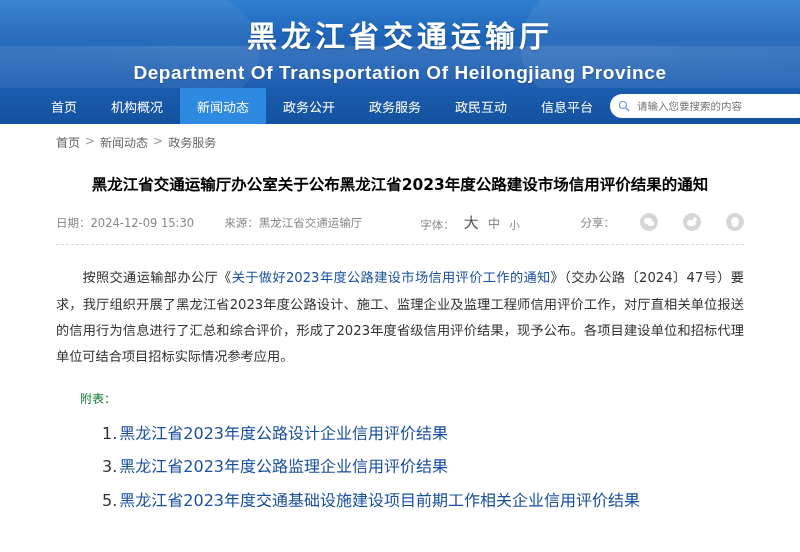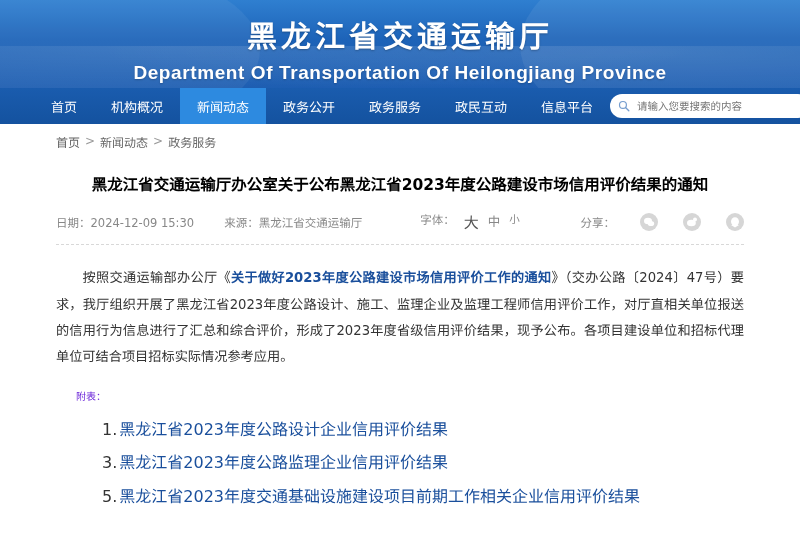--- a/index.html
+++ b/index.html
@@ -157,21 +157,21 @@
     border-bottom: 1px dashed #d8d8d8;
     padding-bottom: 12px;
     font-size: 11.5px;
     color: #888;
     font-family: "DejaVu Sans", "Liberation Sans", sans-serif;
   }
   .meta-left { display: flex; align-items: center; gap: 30px; }
   .meta-center {
     margin-left: 58px;
     display: flex;
-    align-items: flex-start;
+    align-items: flex-end;
     gap: 9px;
     color: #888;
   }
   .fs-big { font-size: 15px; color: #555; cursor: pointer; }
   .fs-mid { font-size: 12.5px; color: #888; cursor: pointer; }
   .fs-small { font-size: 10.5px; color: #888; cursor: pointer; }
   .meta-right {
     margin-left: auto;
     display: flex;
     align-items: center;
@@ -195,27 +195,26 @@
     font-size: 13.2px;
     line-height: 2.0;
     color: #333;
     padding-top: 20px;
     text-align: justify;
     font-family: "DejaVu Sans", "Liberation Sans", sans-serif;
   }
   .body-text p { margin: 0 0 14px; text-indent: 2em; }
   .body-text .link {
     color: #1a4f9c;
-    font-weight: bold;
   }
   .attach-head {
     margin: 16px 0 6px;
     text-indent: 2em;
-    font-size: 10px;
-    color: #6d28d9;
+    font-size: 12px;
+    color: #15803d;
   }
   .attach-list {
     list-style: none;
     margin: 0;
     padding: 0 0 0 46px;
   }
   .attach-list li {
     font-size: 16px;
     line-height: 2.1;
     color: #1a4f9c;

